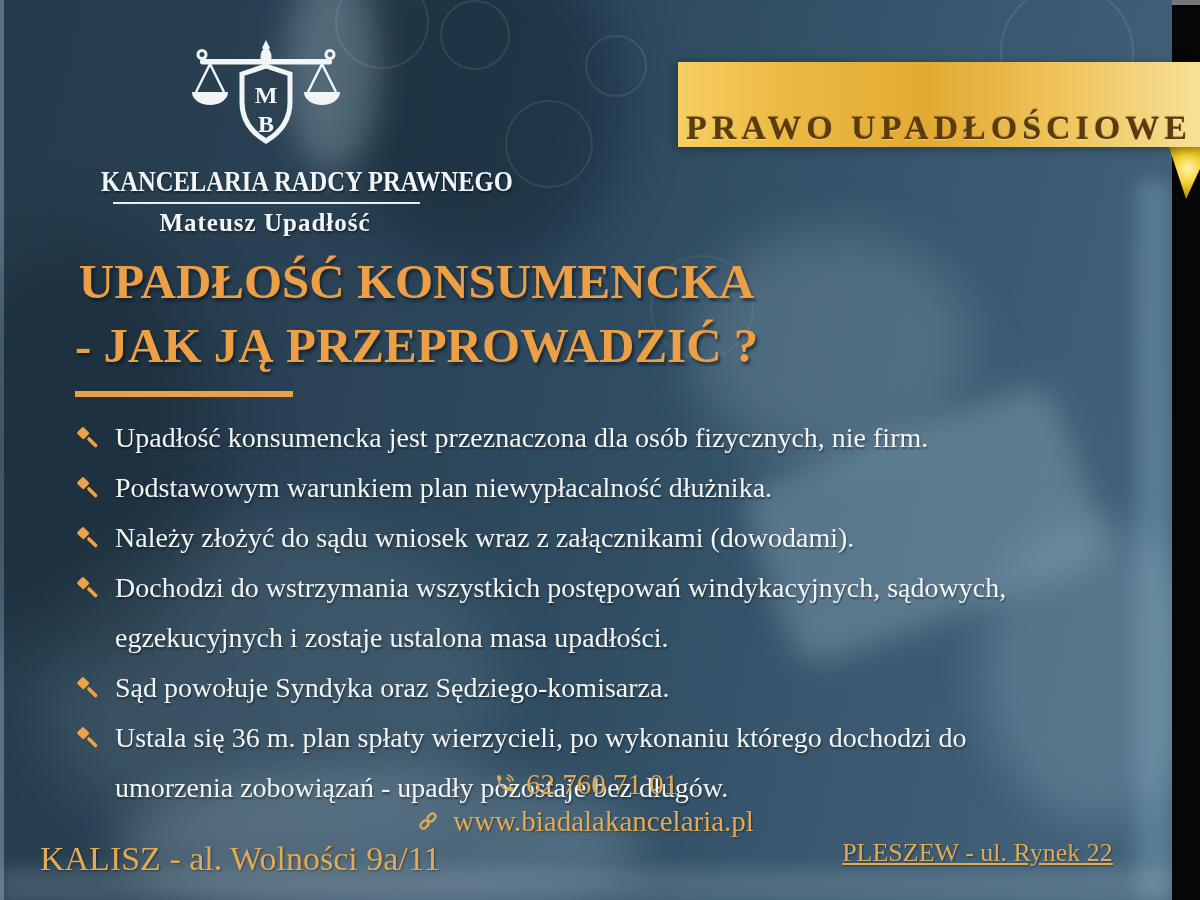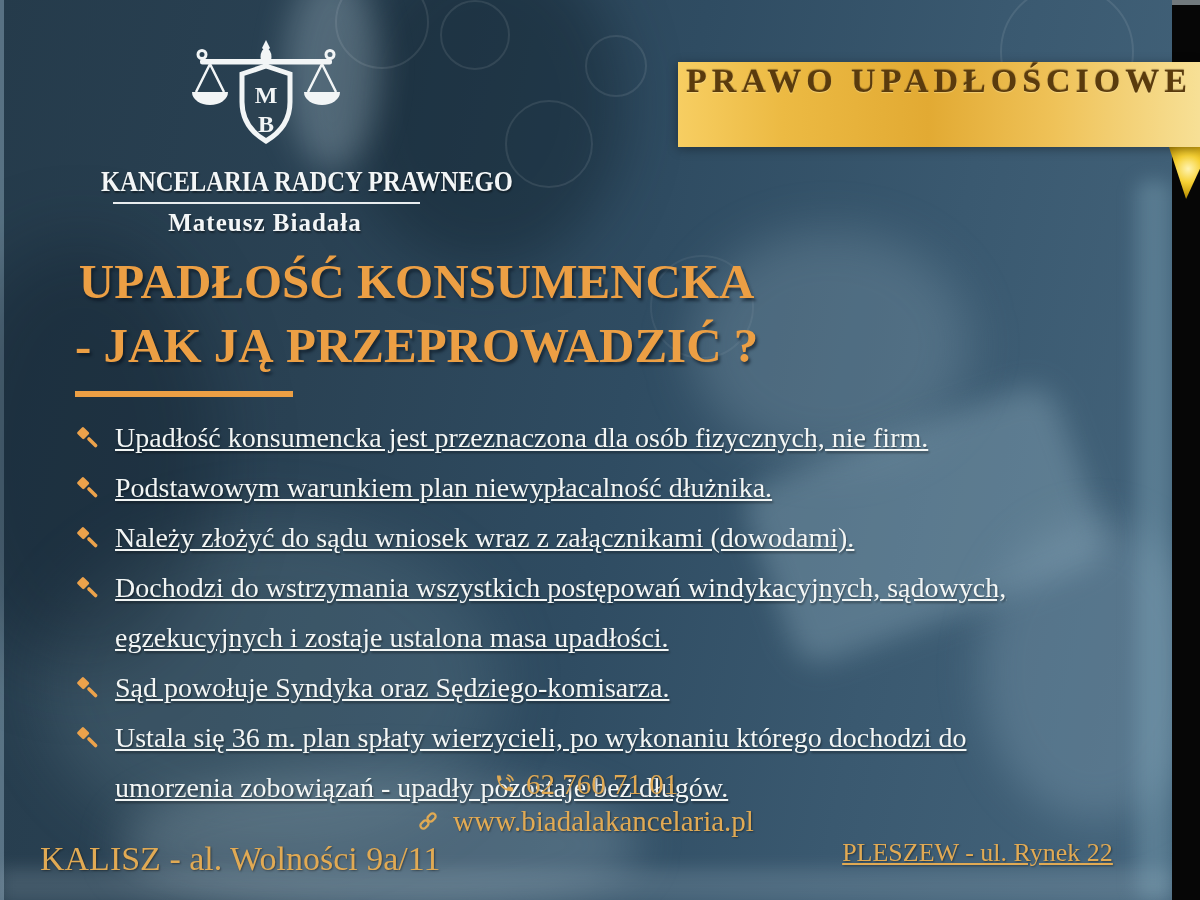--- a/index.html
+++ b/index.html
@@ -28,21 +28,21 @@
   .r4{left:585px;top:35px;width:58px;height:58px;}
   .r5{left:1000px;top:-15px;width:130px;height:130px;}
   .r6{left:650px;top:255px;width:100px;height:100px;border-color:rgba(255,255,255,0.06);}
 
   
   .right-strip{position:absolute;left:1172px;top:0;width:28px;height:900px;background:#060606;z-index:2;}
   .right-strip .sliver{position:absolute;left:0;top:0;width:100%;height:5px;background:rgba(150,160,166,0.75);}
 
   
   .banner{position:absolute;left:678px;top:62px;width:522px;height:85px;z-index:5;
-          display:flex;align-items:flex-start;justify-content:center;
+          display:flex;align-items:flex-end;justify-content:center;
           background:linear-gradient(90deg,#f7ce62 0%,#ecba43 20%,#e2aa33 48%,#efc258 72%,#f7e096 100%);
           box-shadow:0 2px 10px rgba(0,0,0,0.35);}
   .banner-label{font-size:34px;font-weight:bold;letter-spacing:5px;color:#5a3b0d;white-space:nowrap;
           text-shadow:0 1px 1px rgba(255,240,185,0.45),0 -1px 1px rgba(55,32,0,0.45);}
   .banner-fold{position:absolute;left:1169px;top:147px;width:31px;height:52px;z-index:4;
           background:radial-gradient(circle at 62% 42%,#fff4b2 0%,#f6d135 38%,#cda30f 68%,#8a6d00 100%);
           clip-path:polygon(0 0,100% 0,100% 42%,55% 100%);}
 
   
   .logo{position:absolute;left:190px;top:40px;width:152px;height:118px;}
@@ -56,21 +56,21 @@
 
   
   .main-title{position:absolute;left:75px;top:250px;margin:0;font-size:49px;line-height:64px;
           font-weight:bold;color:#ec9f44;white-space:nowrap;
           text-shadow:2px 3px 3px rgba(5,15,25,0.55);text-align:center;}
   .title-underline{position:absolute;left:75px;top:391px;width:218px;height:6px;background:#ec9f44;}
 
   
   .bullets{position:absolute;left:75px;top:413px;width:1005px;margin:0;padding:0;list-style:none;
           font-size:28px;line-height:50px;color:#f3f6f5;
-          text-shadow:1px 2px 2px rgba(0,0,0,0.4);text-decoration:underline;}
+          text-shadow:1px 2px 2px rgba(0,0,0,0.4);}
   .bullets li{position:relative;padding-left:40px;}
   .gavel{position:absolute;left:0;top:12px;width:27px;height:27px;}
 
   
   .footer-kalisz{position:absolute;left:40px;top:840px;width:330px;text-align:center;
           font-size:34px;color:#e1aa54;white-space:nowrap;text-shadow:1px 1px 2px rgba(0,0,0,0.4);}
   .footer-pleszew{position:absolute;left:810px;top:838px;width:335px;text-align:center;
           font-size:26px;color:#e1aa54;white-space:nowrap;text-shadow:1px 1px 2px rgba(0,0,0,0.4);text-decoration:underline;}
   .footer-center{position:absolute;left:395px;top:766px;width:380px;color:#e1aa54;text-align:center;}
   .footer-row{display:flex;align-items:center;justify-content:center;gap:10px;height:36px;
@@ -113,21 +113,21 @@
         <path d="M132,24 L118,52 M132,24 L146,52" fill="none" stroke="#f2f5f6" stroke-width="2.5"></path>
         <path d="M2,52 a18,13 0 0 0 36,0 z"></path>
         <path d="M114,52 a18,13 0 0 0 36,0 z"></path>
         <path d="M76,26 L100,34 L100,62 Q100,87 76,101 Q52,87 52,62 L52,34 Z" fill="#2c4252" stroke="#f2f5f6" stroke-width="5"></path>
         <text x="76" y="63" text-anchor="middle" font-size="24" font-weight="bold" font-family="Liberation Serif, serif" fill="#f2f5f6">M</text>
         <text x="76" y="92" text-anchor="middle" font-size="24" font-weight="bold" font-family="Liberation Serif, serif" fill="#f2f5f6">B</text>
       </g>
     </svg>
     <div class="firm-name">KANCELARIA RADCY PRAWNEGO</div>
     <div class="firm-underline"></div>
-    <div class="person-name">Mateusz Biadała</div>
+    <div class="person-name">Mateusz Upadłość</div>
 
     <h1 class="main-title">
       <span>UPADŁOŚĆ KONSUMENCKA</span><br>
       <span>- JAK JĄ PRZEPROWADZIĆ ?</span>
     </h1>
     <div class="title-underline"></div>
 
     <ul class="bullets">
       <li>
         <svg class="gavel" viewBox="0 0 24 24">

